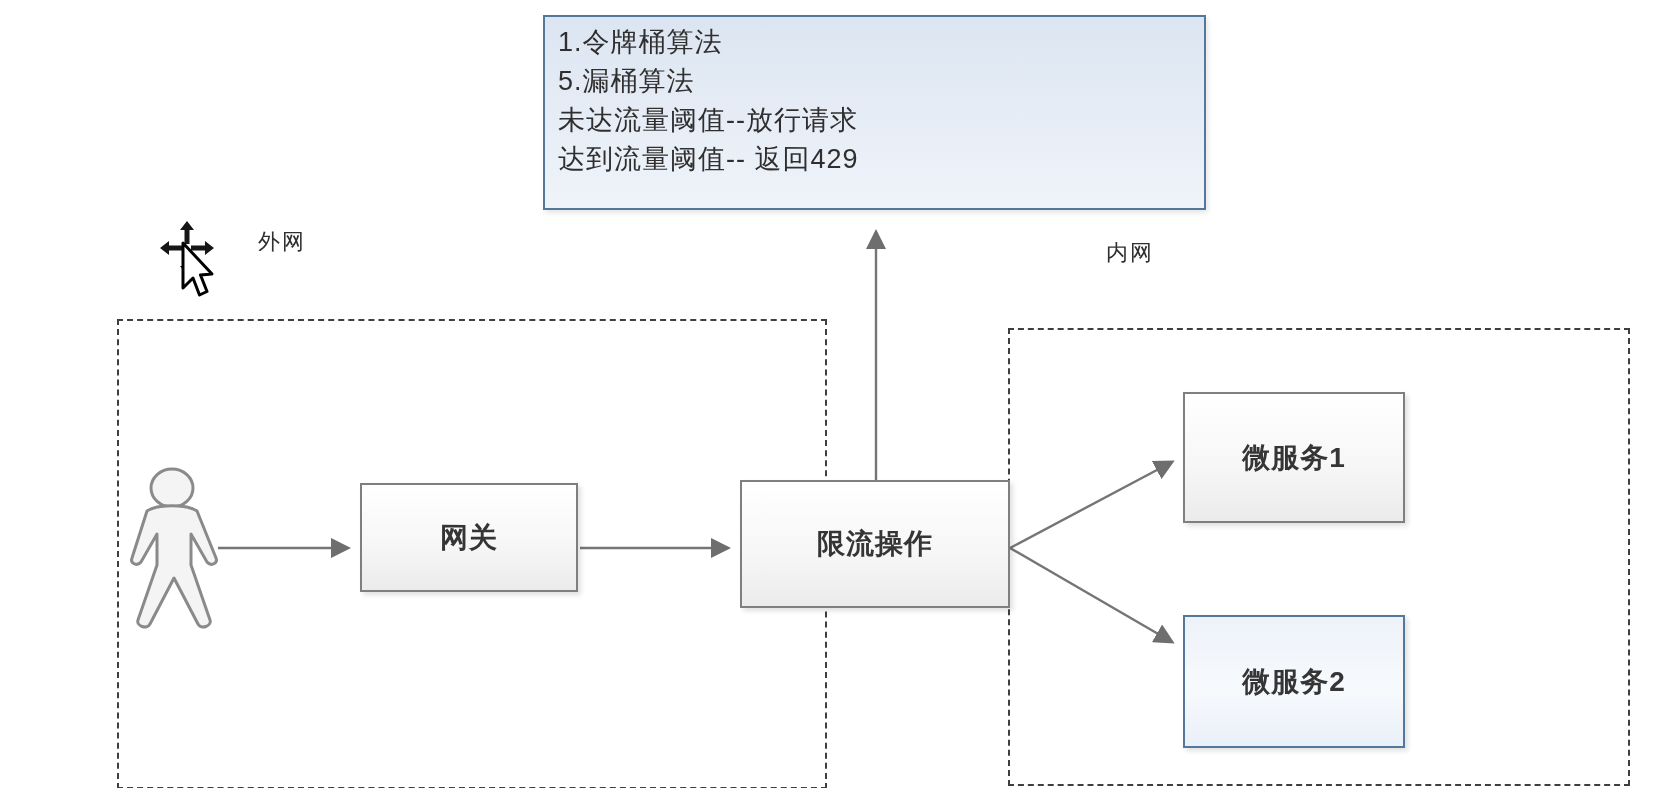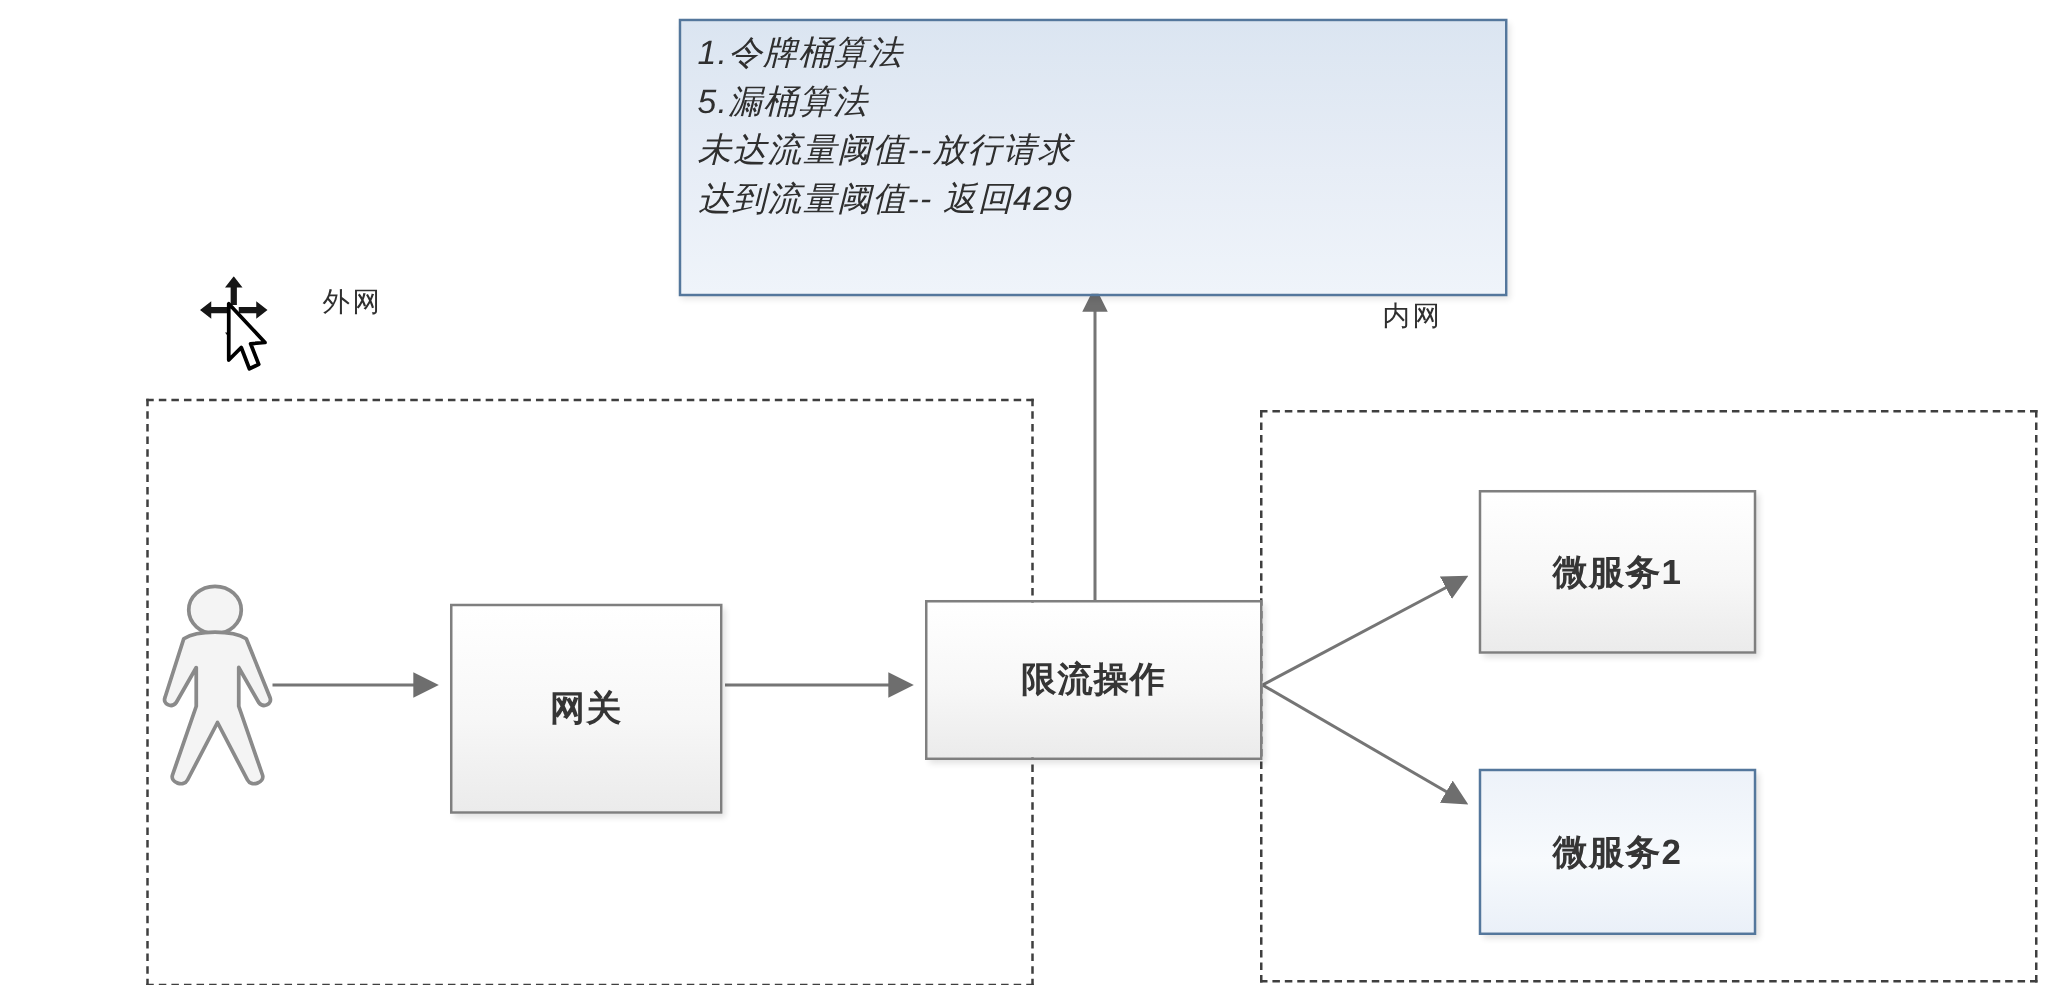--- a/index.html
+++ b/index.html
@@ -15,27 +15,26 @@
     background: #ffffff;
     overflow: hidden;
     color: #3a3a3a;
   }
   
   .note-box {
     position: absolute;
     left: 543px;
     top: 15px;
     width: 663px;
-    height: 222px;
+    height: 195px;
     background: linear-gradient(180deg, #dbe5f1 0%, #e7edf6 55%, #eff4fa 100%);
     border: 2px solid #54779c;
     box-shadow: 2px 3px 5px rgba(0,0,0,0.10);
     padding: 6px 13px 0 13px;
     box-sizing: border-box;
-    font-style: italic;
   }
   .note-line {
     font-size: 27px;
     line-height: 39px;
     color: #2f2f2f;
     letter-spacing: 1px;
     white-space: pre;
   }
   
   .zone {
@@ -69,21 +68,21 @@
   .node-gray {
     background: linear-gradient(180deg, #ffffff 0%, #f7f7f7 55%, #ebebeb 100%);
     border: 2px solid #7f7f7f;
   }
   .node-blue {
     background: linear-gradient(180deg, #edf2f9 0%, #f6f9fc 55%, #e9effal 100%);
     background: linear-gradient(180deg, #edf2f9 0%, #f7fafd 55%, #eaf0f8 100%);
     border: 2px solid #54779c;
     align-items: center;
   }
-  .node-gateway      { left: 360px;  top: 483px; width: 218px; height: 168px; }
+  .node-gateway      { left: 360px;  top: 483px; width: 218px; height: 109px; }
   .node-rate-limit   { left: 740px;  top: 480px; width: 270px; height: 128px; }
   .node-microservice1{ left: 1183px; top: 392px; width: 222px; height: 131px; }
   .node-microservice2{ left: 1183px; top: 615px; width: 222px; height: 133px; }
   
   .overlay {
     position: absolute;
     left: 0; top: 0;
     width: 1655px;
     height: 788px;
     pointer-events: none;

